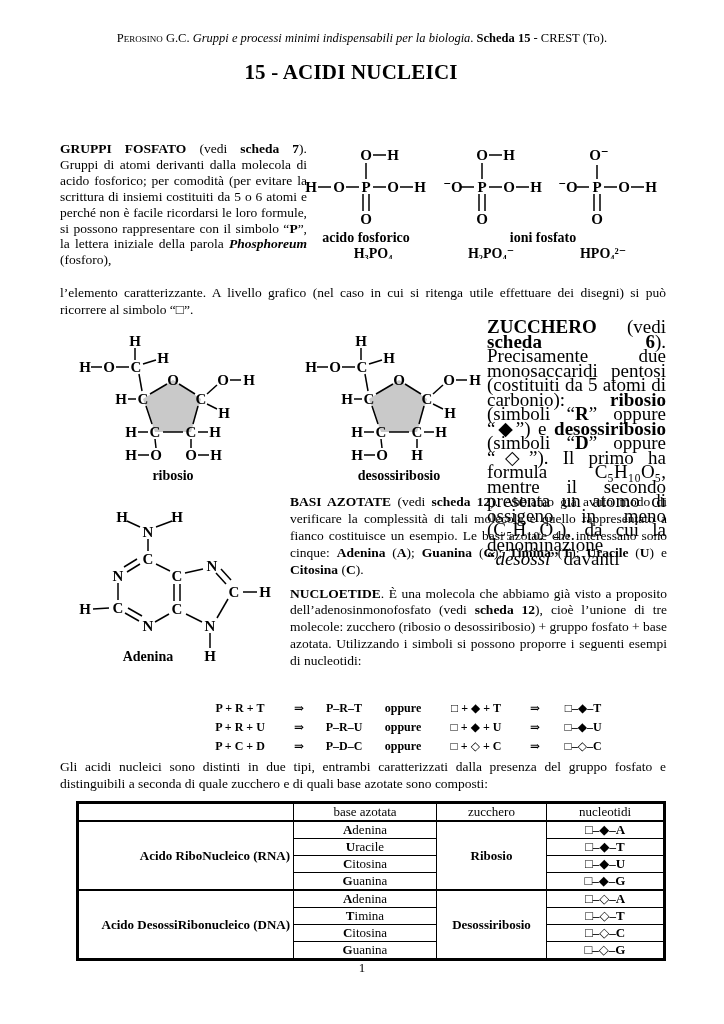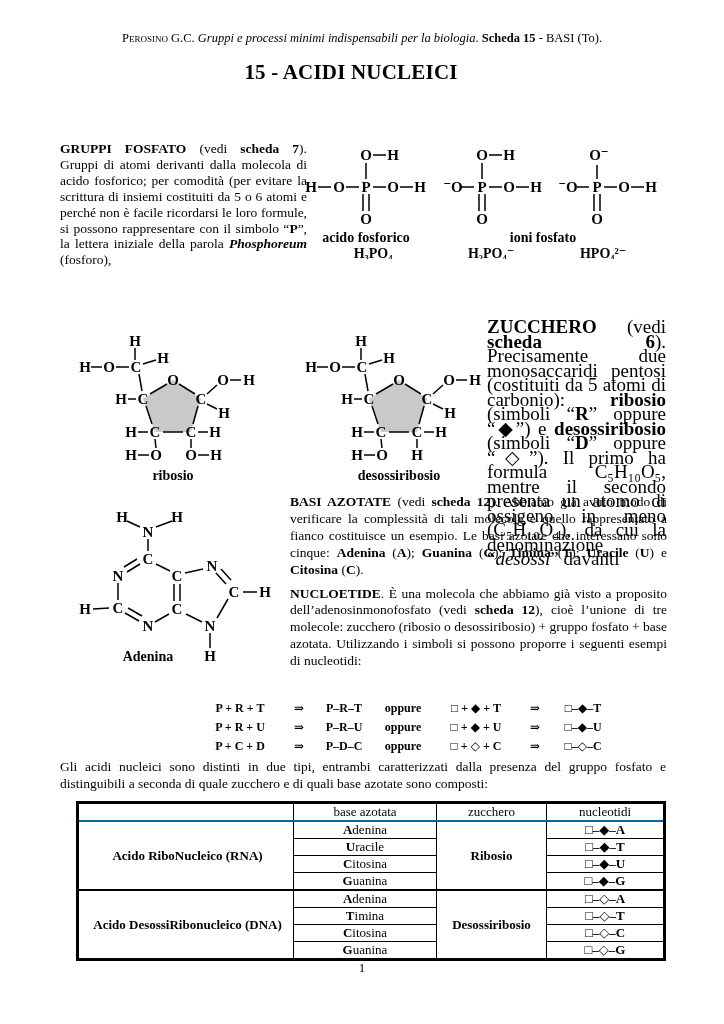--- a/index.html
+++ b/index.html
@@ -27,36 +27,36 @@
   .rightcol .para{margin:0 0 7px 0;line-height:16.9px;}
   .formulas{top:699px;left:198px;}
   .frow{display:grid;grid-template-columns:84px 34px 56px 62px 84px 34px 62px;height:19px;font-weight:700;font-size:12px;}
   .frow span{text-align:center;line-height:19px;}
   .frow .op{font-weight:700;}
   .closing{top:758px;left:60px;width:606px;}
   .tablewrap{top:801px;left:76px;}
   .dtable{border-collapse:collapse;table-layout:fixed;width:587px;font-size:13px;border:3px solid #000;}
   .dtable th,.dtable td{border:1px solid #000;height:16px;padding:0 3px;font-weight:400;overflow:hidden;white-space:nowrap;}
   .dtable th{text-align:center;}
-  .dtable td.name{font-weight:700;text-align:center;padding-left:6px;margin-top:37px;}
+  .dtable td.name{font-weight:700;text-align:right;padding-left:6px;margin-top:37px;}
   .dtable td.base,.dtable td.nuc,.dtable td.sugar{text-align:center;}
   .dtable td.sugar,.dtable td.nuc{font-weight:700;}
-  .dtable tr.head th{border-bottom:2px solid #0369a1;text-align:center;}
+  .dtable tr.head th{border-bottom:2px solid #000000;text-align:center;}
   .dtable tr.grp td{border-top:2px solid #000;}
   .pagenum{top:960px;left:0;width:724px;text-align:center;font-size:13px;}
   svg{display:block;}
   .atom{font-family:"Liberation Serif","DejaVu Serif","DejaVu Sans",serif;font-weight:700;font-size:15px;text-anchor:middle;dominant-baseline:central;}
   .cap{font-size:14px;}
 </style>
 </head>
 <body>
 
 <div class="page">
 
-  <div class="abs doc-header"><span class="sc">Perosino</span><span> G.C. </span><span class="i">Gruppi e processi minimi indispensabili per la biologia</span><span>. </span><span class="b">Scheda 15</span><span> - BASI (To).</span></div>
+  <div class="abs doc-header"><span class="sc">Perosino</span><span> G.C. </span><span class="i">Gruppi e processi minimi indispensabili per la biologia</span><span>. </span><span class="b">Scheda 15</span><span> - CREST (To).</span></div>
 
   <div class="abs doc-title">15 - ACIDI NUCLEICI</div>
 
 
   <div class="abs para gruppi"><span class="b">GRUPPI FOSFATO</span><span> (vedi </span><span class="b">scheda 7</span><span>). Gruppi di atomi derivanti dalla molecola di acido fosforico; per comodità (per evitare la scrittura di insiemi costituiti da 5 o 6 atomi e perché non è facile ricordarsi le loro formule, si possono rappresentare con il simbolo “</span><span class="b">P</span><span>”, la lettera iniziale della parola </span><span class="b i">Phosphoreum</span><span> (fosforo),</span></div>
 
   <div class="abs fig-phosphates">
       <svg viewBox="0 0 362 118" width="362" height="118">
         <line x1="15" y1="46" x2="28" y2="46" stroke="#000" stroke-width="1.5"></line>
         <line x1="43" y1="46" x2="56" y2="46" stroke="#000" stroke-width="1.5"></line>
@@ -101,20 +101,21 @@
         <text x="348" y="46" class="atom">H</text>
         <text x="294" y="78" class="atom">O</text>
         <text x="63" y="96" class="atom cap">acido fosforico</text>
         <text x="240" y="96" class="atom cap">ioni fosfato</text>
         <text x="70" y="112" class="atom cap">H₃PO₄</text>
         <text x="188" y="112" class="atom cap">H₂PO₄⁻</text>
         <text x="300" y="112" class="atom cap">HPO₄²⁻</text>
       </svg>
     </div>
 
+  <div class="abs para gruppi-cont"><span>l’elemento caratterizzante. A livello grafico (nel caso in cui si ritenga utile effettuare dei disegni) si può ricorrere al simbolo “□”.</span></div>
 
   <div class="abs fig-ribose">
       <svg viewBox="0 0 210 150" width="210" height="150">
         <polygon points="113,47 141,66 131,99 95,99 83,66" fill="#c9c9c9"></polygon>
         <line x1="31" y1="34" x2="42" y2="34" stroke="#000" stroke-width="1.5"></line>
         <line x1="56" y1="34" x2="69" y2="34" stroke="#000" stroke-width="1.5"></line>
         <line x1="75" y1="27" x2="75" y2="15" stroke="#000" stroke-width="1.5"></line>
         <line x1="83" y1="31" x2="96" y2="27" stroke="#000" stroke-width="1.5"></line>
         <line x1="79" y1="41" x2="82" y2="58" stroke="#000" stroke-width="1.5"></line>
         <line x1="107" y1="51" x2="90" y2="61" stroke="#000" stroke-width="1.5"></line>

